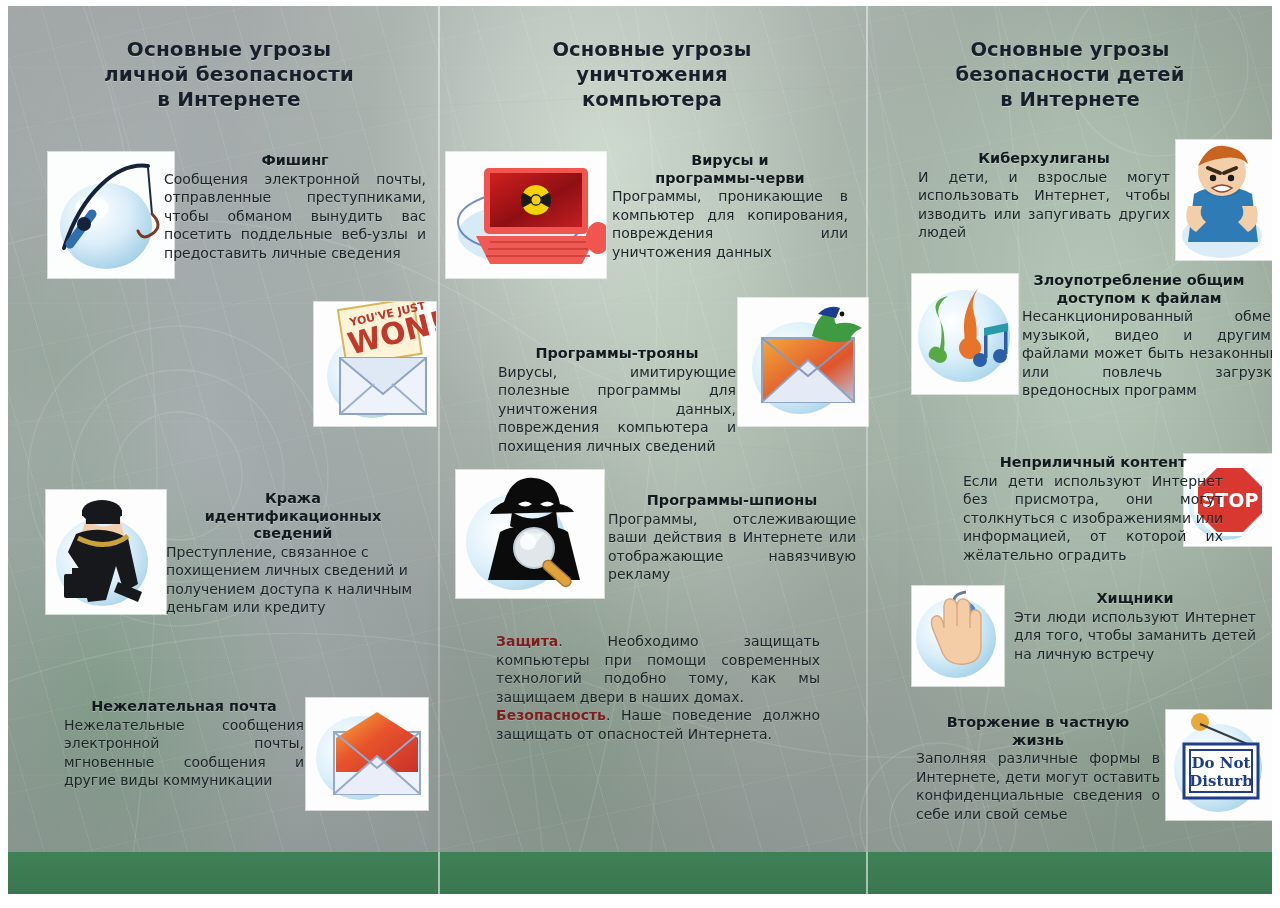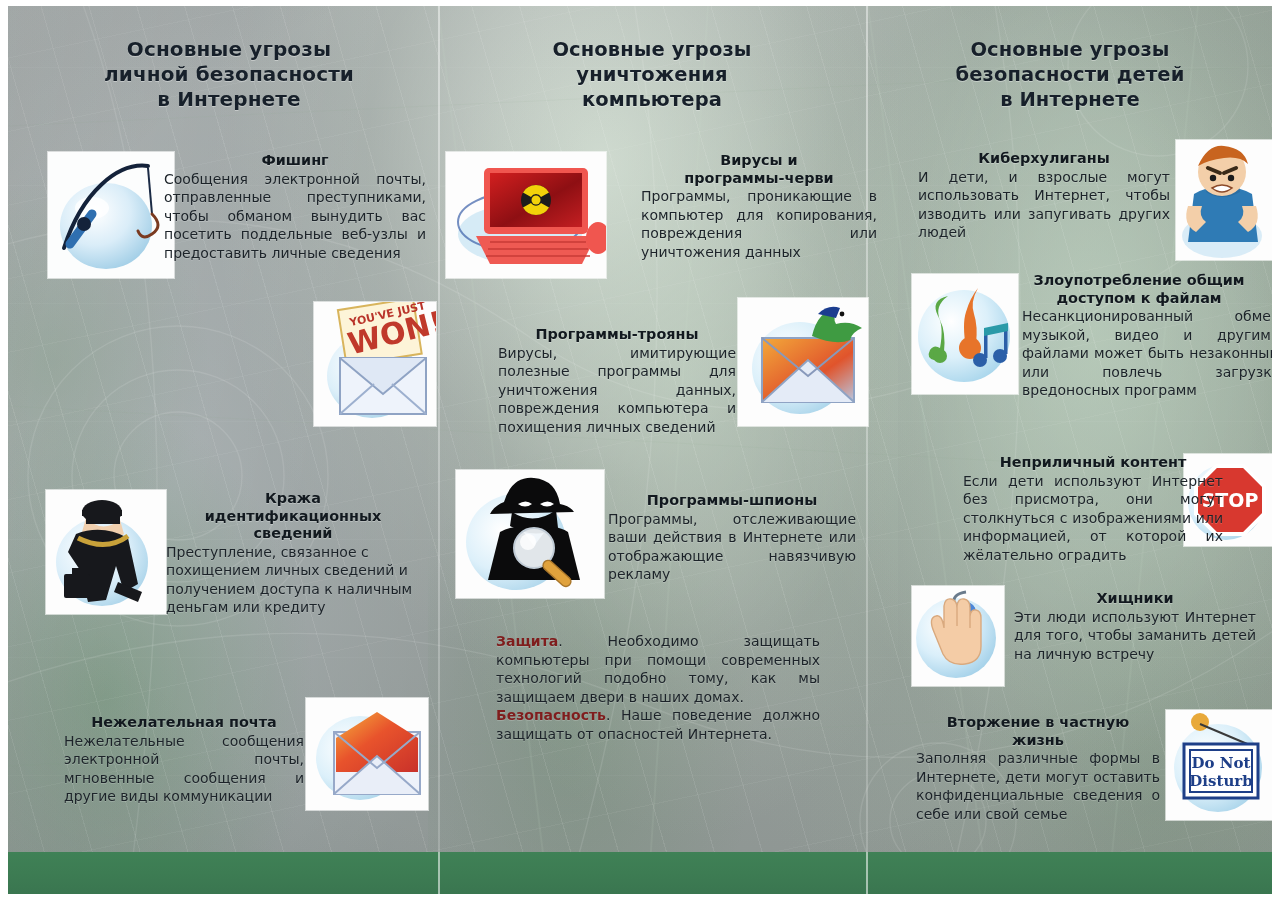--- a/index.html
+++ b/index.html
@@ -233,21 +233,21 @@
       </defs>
       <rect width="122" height="112" fill="#fdfdfd"></rect>
       <ellipse cx="54" cy="60" rx="44" ry="42" fill="url(#orb4)"></ellipse>
       <path d="M28 34 L114 34 L114 96 L28 96 Z" fill="#eef2fa" stroke="#97a9c9" stroke-width="2"></path>
       <path d="M30 40 L71 14 L112 40 L112 74 L30 74 Z" fill="url(#redg)"></path>
       <path d="M28 96 L71 58 L114 96" fill="#e9eef8" stroke="#97a9c9" stroke-width="2"></path>
       <path d="M28 34 L71 70 L114 34" fill="none" stroke="#97a9c9" stroke-width="2"></path>
     </svg>
   </div>
 
-  <div class="block" style="left:56px;top:708px;width:240px;">
+  <div class="block" style="left:56px;top:692px;width:240px;">
     <div class="b-title">Нежелательная почта</div>
     <div class="b-text">Нежелательные сообщения электронной почты, мгновенные сообщения и другие виды коммуникации</div>
   </div>
 
   <div class="col col-2">
     <div class="col-title">
       <div>Основные угрозы</div>
       <div>уничтожения</div>
       <div>компьютера</div>
     </div>
@@ -279,21 +279,21 @@
       <path d="M30 84 L150 84 L136 112 L44 112 Z" fill="#ef5a53"></path>
       <g stroke="#c83b36" stroke-width="1.6">
         <path d="M44 90 H140"></path>
           <path d="M42 97 H142"></path>
           <path d="M40 104 H144"></path>
       </g>
       <ellipse cx="152" cy="86" rx="12" ry="16" fill="#f0564f"></ellipse>
     </svg>
   </div>
 
-  <div class="block" style="left:604px;top:146px;width:236px;margin-left:29px;">
+  <div class="block" style="left:604px;top:146px;width:236px;">
     <div class="b-title">
       <div>Вирусы и</div>
       <div>программы-черви</div>
     </div>
     <div class="b-text">Программы, проникающие в компьютер для копирования, повреждения или уничтожения данных</div>
   </div>
 
   <div class="pic" style="left:730px;top:292px;width:130px;height:128px;">
     <svg viewBox="0 0 130 128">
       <defs>
@@ -314,21 +314,21 @@
       <path d="M24 104 L70 62 L116 104" fill="#e4ebf7" stroke="#8fa3c4" stroke-width="2"></path>
       <path d="M24 40 L70 78 L116 40" fill="none" stroke="#8899bb" stroke-width="2"></path>
       <g transform="translate(74,8)">
         <path d="M0 30 q6 -26 26 -28 q-6 10 -2 16 q14 -4 26 4 q-10 4 -12 12 q-14 6 -38 -4 Z" fill="#3f9b42"></path>
         <path d="M6 8 q10 -10 22 -6 l-4 10 Z" fill="#1b3d8f"></path>
         <circle cx="30" cy="8" r="2.4" fill="#111"></circle>
       </g>
     </svg>
   </div>
 
-  <div class="block" style="left:490px;top:320px;width:238px;">
+  <div class="block" style="left:490px;top:339px;width:238px;">
     <div class="b-title">Программы-трояны</div>
     <div class="b-text">Вирусы, имитирующие полезные программы для уничтожения данных, повреждения компьютера и похищения личных сведений</div>
   </div>
 
   <div class="pic" style="left:448px;top:464px;width:148px;height:128px;">
     <svg viewBox="0 0 148 128">
       <defs>
         <radialGradient id="orb6" cx="36%" cy="38%" r="72%">
           <stop offset="0%" stop-color="#ffffff"></stop>
             <stop offset="58%" stop-color="#ddf0fa"></stop>

